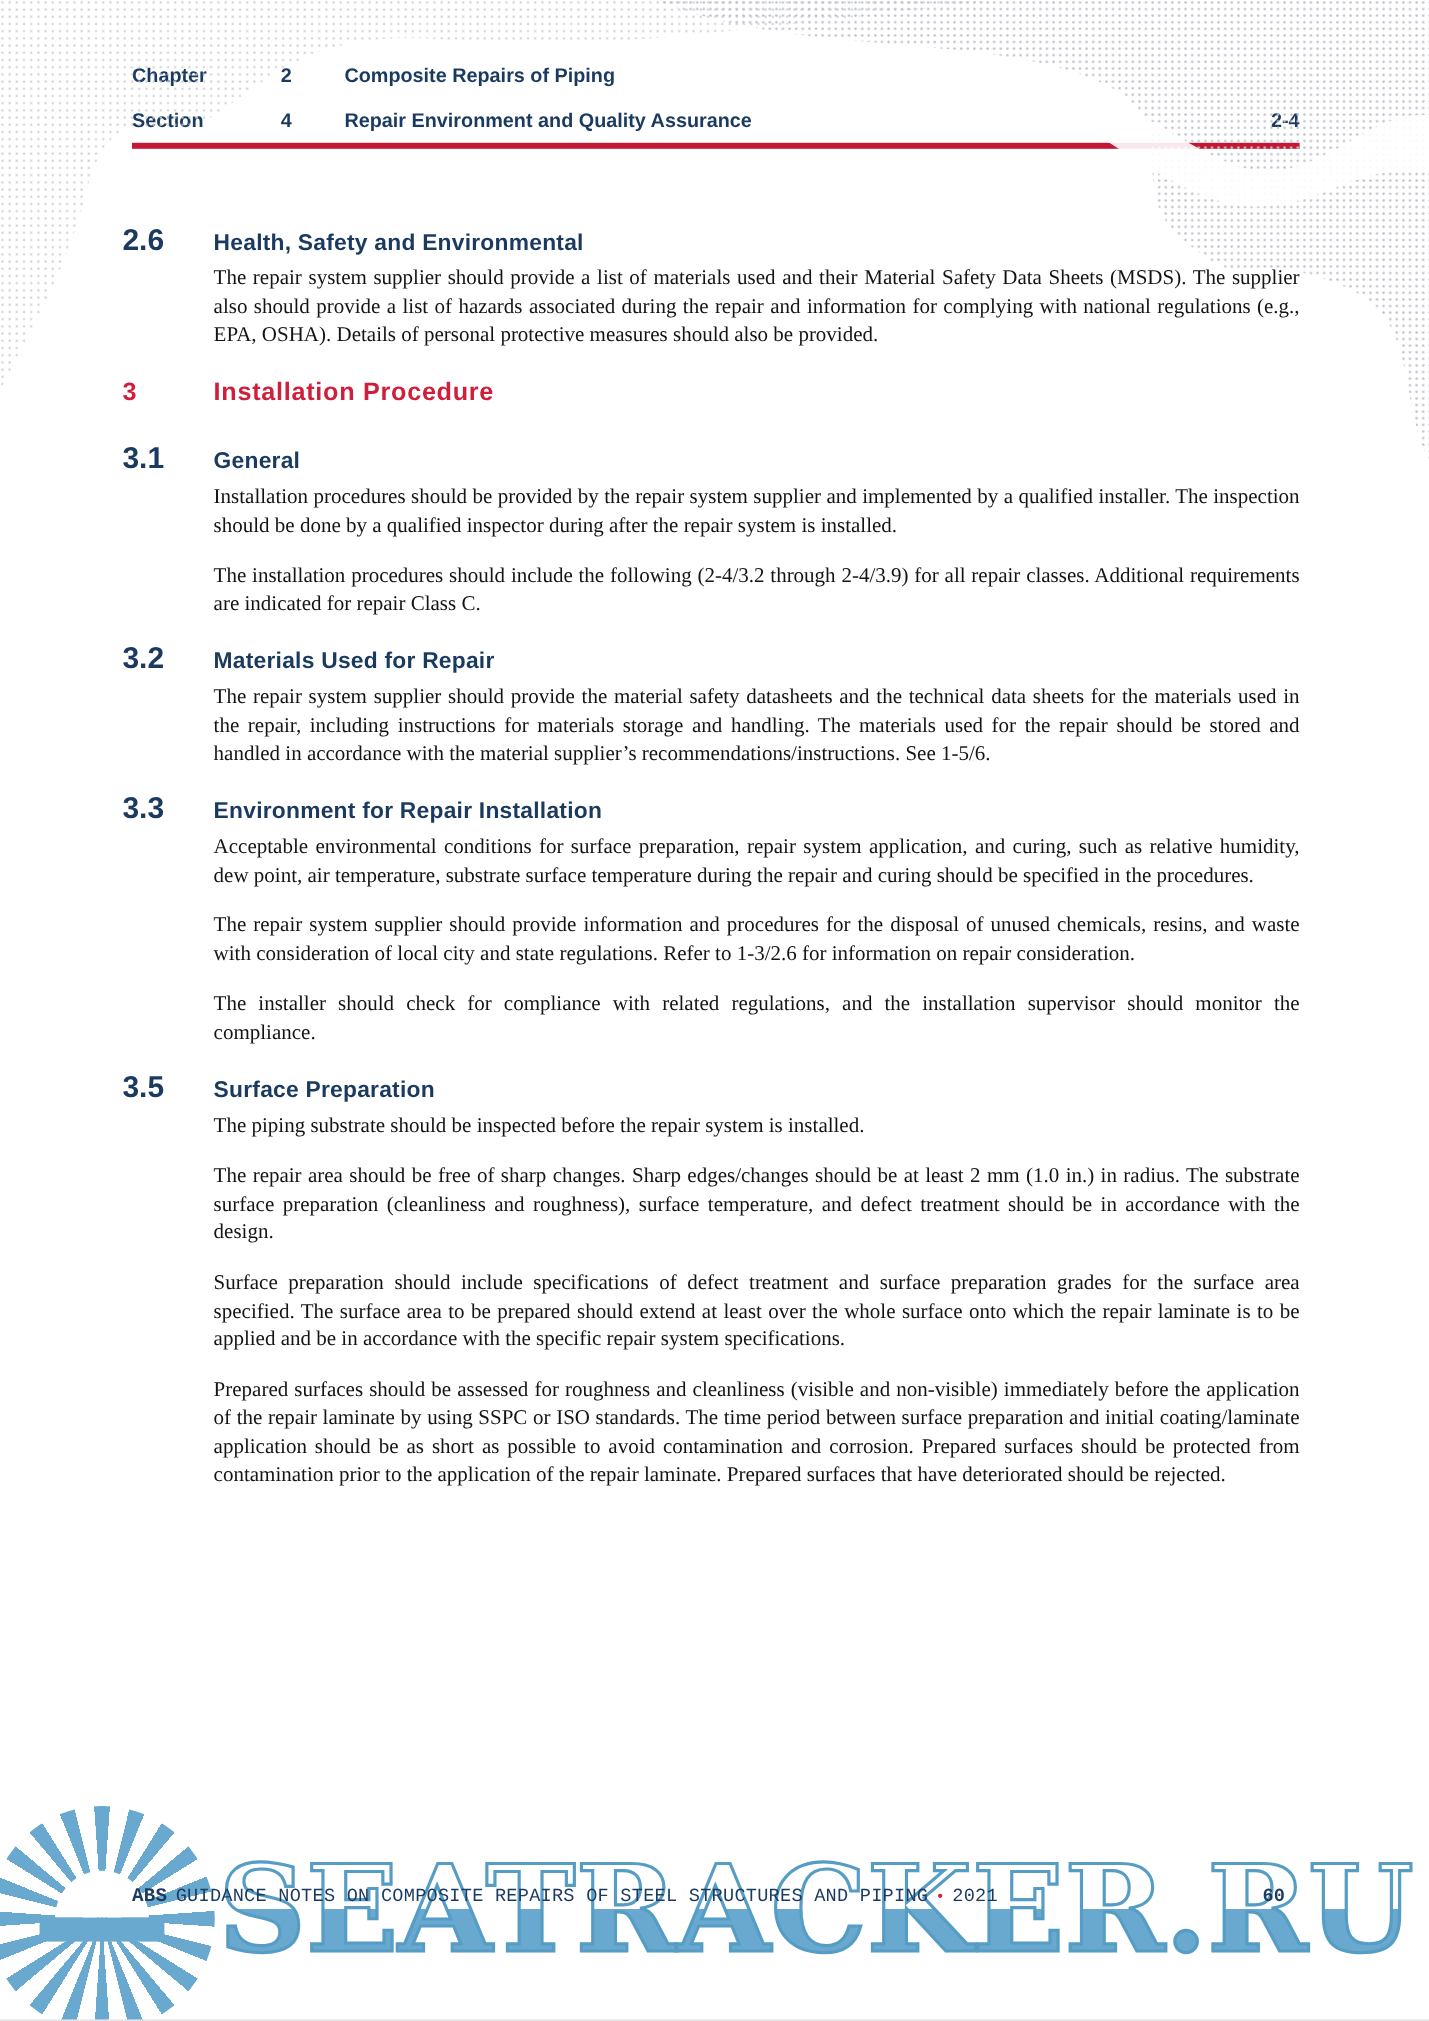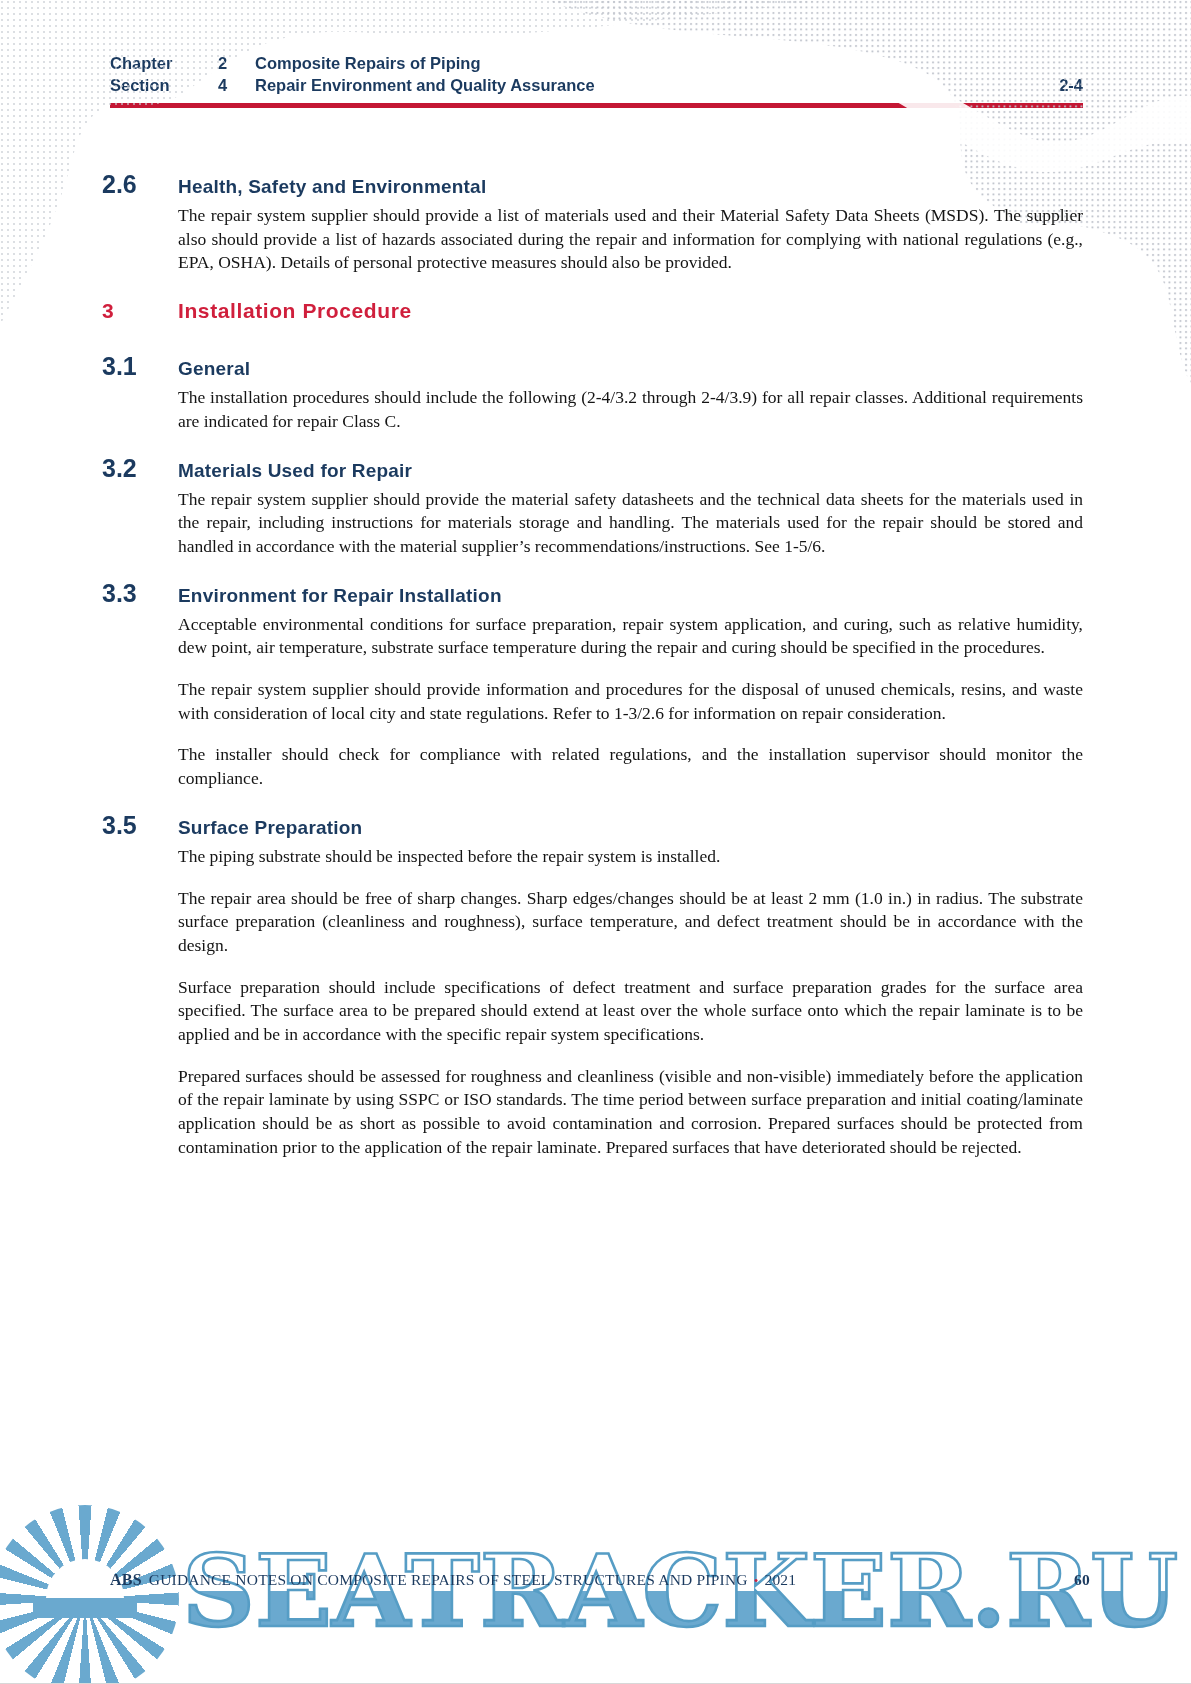--- a/index.html
+++ b/index.html
@@ -9,37 +9,37 @@
     background:#ffffff; overflow:hidden;
     font-family:"Liberation Serif", serif; color:var(--body_text, #141414);
     border-bottom:1px solid #d8d8d8;
   }
   
   .deco { position:absolute; pointer-events:none; }
   .deco-tl { top:0; left:0; }
   .deco-tr { top:0; right:0; }
   
   .header { padding:52px 108px 0 110px; font-family:"Liberation Sans", sans-serif; }
-  .hdr-grid { display:grid; grid-template-columns:108px 37px 1fr auto; align-items:end; }
+  .hdr-grid { display:grid; grid-template-columns:108px 37px 1fr auto; align-items:end;gap:16px; }
   .hdr-cell { font-size:16.5px; font-weight:bold; color:var(--navy,#1b3a5f); line-height:22px; }
   .hdr-pageref { grid-row:2; grid-column:4; text-align:right; }
   .red-rule { margin:7px 108px 0 110px; height:5px; background:var(--accent_red,#c41734); }
   
   .content { position:relative; z-index:2; padding:42px 108px 0 102px; }
   .sec-head { display:grid; grid-template-columns:76px 1fr; align-items:baseline;
               margin-top:20px; margin-bottom:5px; font-family:"Liberation Sans", sans-serif; }
   .sec-num  { font-size:25px; font-weight:bold; color:var(--navy,#1b3a5f); }
   .sec-title{ font-size:19px; font-weight:bold; color:var(--navy,#1b3a5f); letter-spacing:.2px; }
   .sec-head.chapter { margin-top:24px; margin-bottom:29px; }
   .chapter .sec-num, .chapter .sec-title { font-size:21px; color:var(--chapter_red,#d01f3c); letter-spacing:.6px; }
   p.body { margin:0 0 18px 76px; font-size:17.5px; line-height:23.7px; text-align:justify; }
   
-  .footer { position:absolute; z-index:6; left:110px; right:101px; top:1571px;
+  .footer { position:absolute; z-index:6; left:110px; right:120px; top:1571px;
             display:flex; align-items:baseline;
-            font-family:Liberation Serif, serif; font-size:15.5px;
+            font-family:Liberation Mono, monospace; font-size:15.5px;
             color:var(--navy,#1b3a5f); letter-spacing:.2px; }
   .footer .brand { font-weight:bold; margin-right:7px; font-size:16px; }
   .footer .dot { color:var(--chapter_red,#d01f3c); margin:0 6px; font-size:13px; }
   .footer .pageno { margin-left:auto; font-weight:bold;text-align:right; }
   
   .watermark { position:absolute; z-index:5; left:180px; top:1542px; }
   
   .sun { position:absolute; z-index:4; left:-9px; top:1505px; width:188px; height:188px;
          border-radius:50%;
          background:repeating-conic-gradient(from -4deg, var(--watermark_blue,#6aa9cf) 0deg 8deg, transparent 8deg 18deg); }
@@ -100,20 +100,21 @@
         <span class="sec-num">3</span>
         <h2 class="sec-title">Installation Procedure</h2>
       </div>
     </section>
 
     <section>
       <div class="sec-head">
         <span class="sec-num">3.1</span>
         <h2 class="sec-title">General</h2>
       </div>
+      <p class="body">Installation procedures should be provided by the repair system supplier and implemented by a qualified installer. The inspection should be done by a qualified inspector during after the repair system is installed.</p>
       <p class="body">The installation procedures should include the following (2-4/3.2 through 2-4/3.9) for all repair classes. Additional requirements are indicated for repair Class C.</p>
     </section>
 
     <section>
       <div class="sec-head">
         <span class="sec-num">3.2</span>
         <h2 class="sec-title">Materials Used for Repair</h2>
       </div>
       <p class="body">The repair system supplier should provide the material safety datasheets and the technical data sheets for the materials used in the repair, including instructions for materials storage and handling. The materials used for the repair should be stored and handled in accordance with the material supplier’s recommendations/instructions. See 1-5/6.</p>
     </section>

